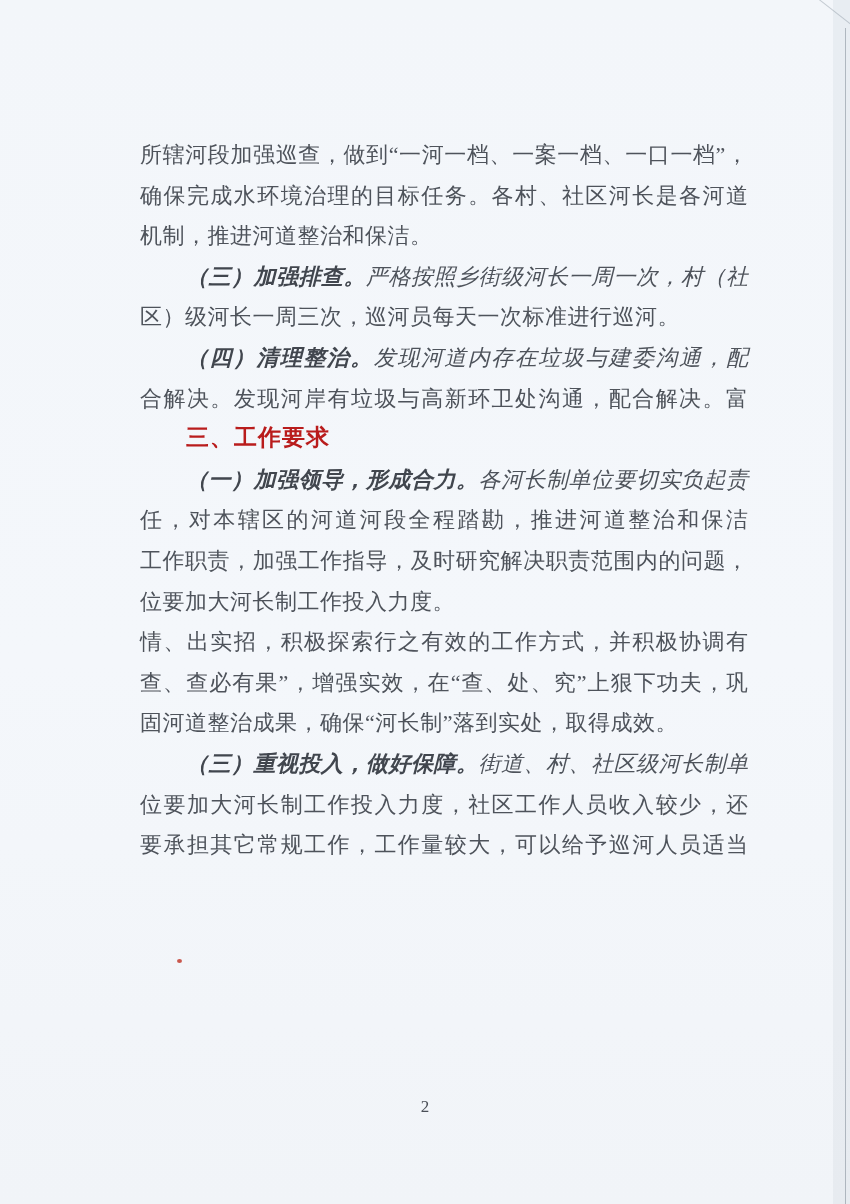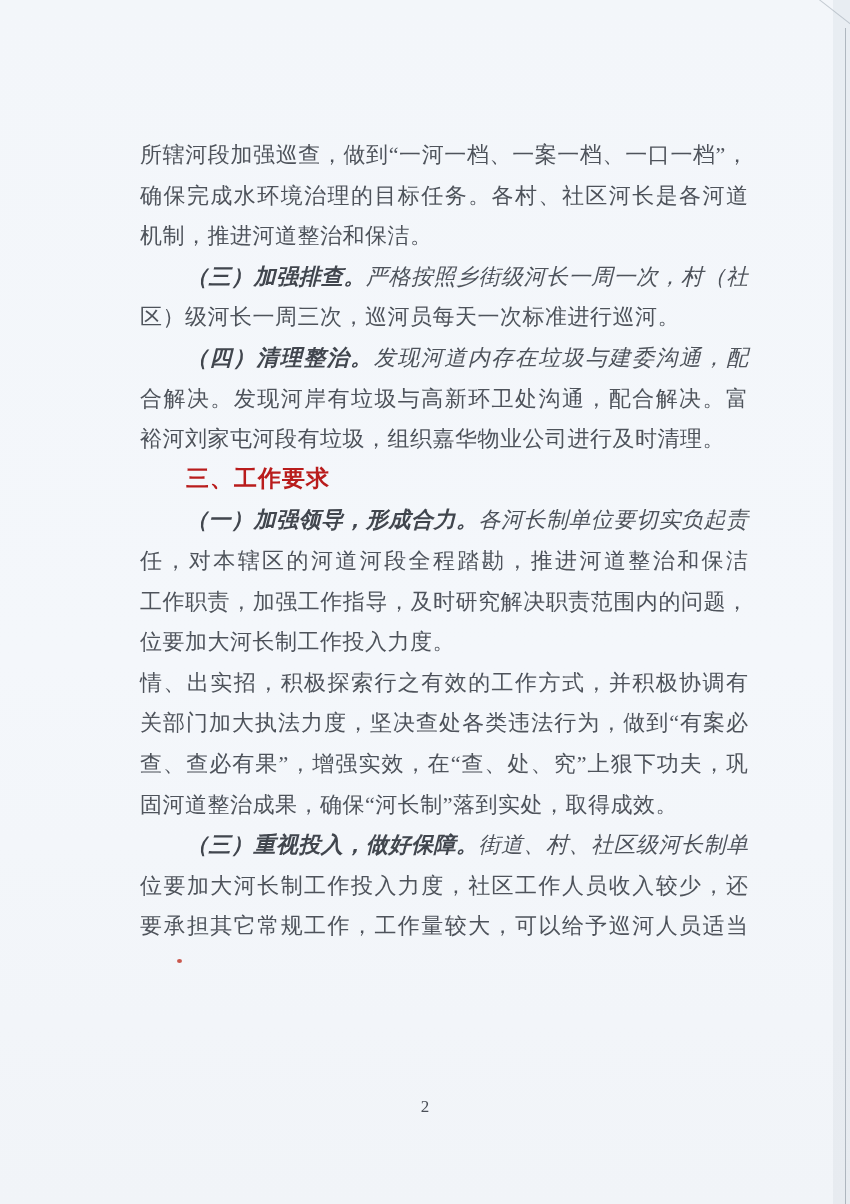--- a/index.html
+++ b/index.html
@@ -82,31 +82,29 @@
   <div class="doc">
     <div class="line justify"><span>所辖河段加强巡查，做到“一河一档、一案一档、一口一档”，</span></div>
     <div class="line justify"><span>确保完成水环境治理的目标任务。各村、社区河长是各河道</span></div>
     <div class="line"><span>机制，推进河道整治和保洁。</span></div>
 
     <div class="line justify indent"><span class="lead">（三）加强排查。</span><span>严格按照乡街级河长一周一次，村（社</span></div>
     <div class="line"><span>区）级河长一周三次，巡河员每天一次标准进行巡河。</span></div>
 
     <div class="line justify indent"><span class="lead">（四）清理整治。</span><span>发现河道内存在垃圾与建委沟通，配</span></div>
     <div class="line justify"><span>合解决。发现河岸有垃圾与高新环卫处沟通，配合解决。富</span></div>
-    <div class="line"><span>裕河刘家屯河段有垃圾，组织嘉华物业公司进行及时清理。</span></div>
 
     <div class="line heading indent"><span>三、工作要求</span></div>
 
     <div class="line justify indent"><span class="lead">（一）加强领导，形成合力。</span><span>各河长制单位要切实负起责</span></div>
     <div class="line justify"><span>任，对本辖区的河道河段全程踏勘，推进河道整治和保洁</span></div>
     <div class="line justify"><span>工作职责，加强工作指导，及时研究解决职责范围内的问题，</span></div>
     <div class="line"><span>位要加大河长制工作投入力度。</span></div>
 
     <div class="line justify"><span>情、出实招，积极探索行之有效的工作方式，并积极协调有</span></div>
-    <div class="line justify"><span>关部门加大执法力度，坚决查处各类违法行为，做到“有案必</span></div>
     <div class="line justify"><span>查、查必有果”，增强实效，在“查、处、究”上狠下功夫，巩</span></div>
     <div class="line"><span>固河道整治成果，确保“河长制”落到实处，取得成效。</span></div>
 
     <div class="line justify indent"><span class="lead">（三）重视投入，做好保障。</span><span>街道、村、社区级河长制单</span></div>
     <div class="line justify"><span>位要加大河长制工作投入力度，社区工作人员收入较少，还</span></div>
     <div class="line justify"><span>要承担其它常规工作，工作量较大，可以给予巡河人员适当</span></div>
   </div>
 
   <div class="page-number">2</div>
 

